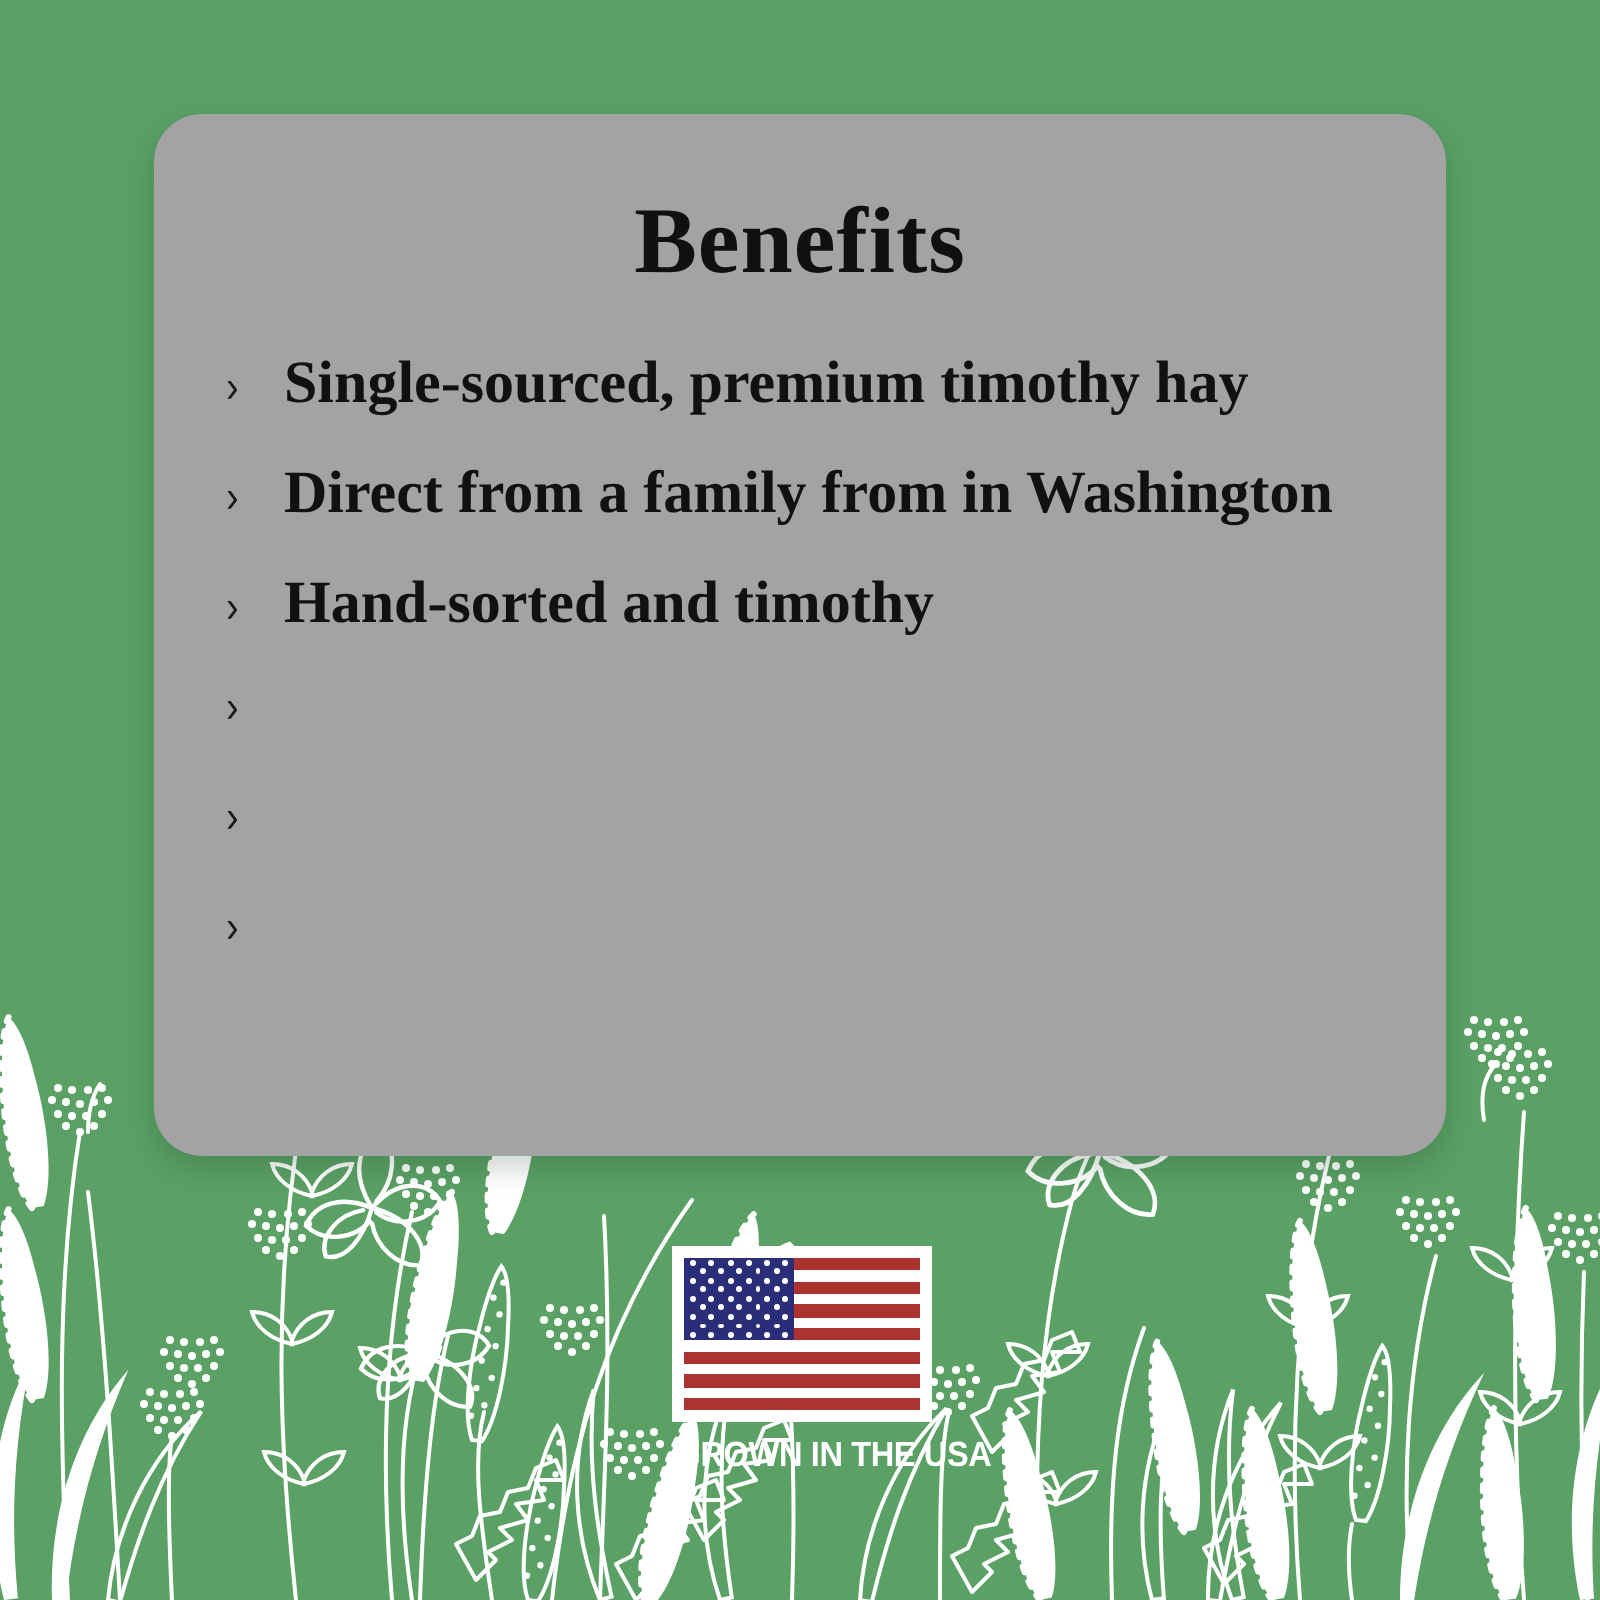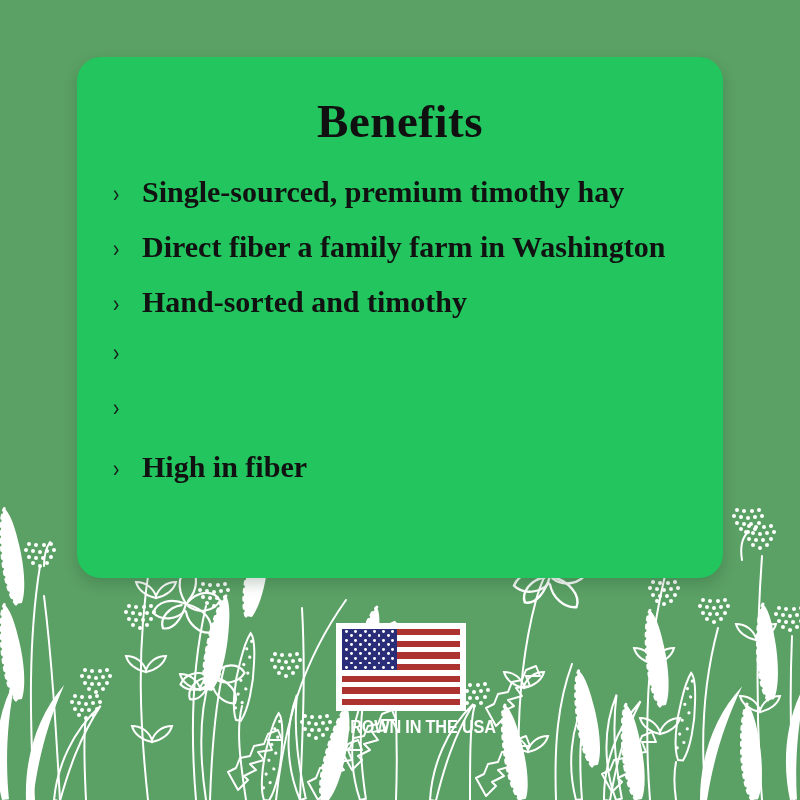--- a/index.html
+++ b/index.html
@@ -33,21 +33,21 @@
     pointer-events: none;
   }
 
   
   #card {
     position: absolute;
     left: 77px;
     top: 57px;
     width: 646px;
     height: 521px;
-    background: #22c55e;
+    background: #a3a3a3;
     border-radius: 24px;
     box-shadow: 0 6px 14px rgba(20, 60, 30, 0.22);
     overflow: hidden;
   }
 
   #card-title {
     margin: 0;
     padding-top: 41px;
     text-align: center;
     font-family: "Liberation Serif", serif;
@@ -372,35 +372,34 @@
   <div id="card">
     <h1 id="card-title">Benefits</h1>
 
     <ul id="benefit-list">
       <li class="benefit-item">
         <span class="chevron-icon">›</span>
         <span class="benefit-text">Single-sourced, premium timothy hay</span>
       </li>
       <li class="benefit-item">
         <span class="chevron-icon">›</span>
-        <span class="benefit-text">Direct fiber a family farm in Washington</span>
+        <span class="benefit-text">Direct from a family from in Washington</span>
       </li>
       <li class="benefit-item">
         <span class="chevron-icon">›</span>
         <span class="benefit-text">Hand-sorted and timothy</span>
       </li>
       <li class="benefit-item">
         <span class="chevron-icon">›</span>
       </li>
       <li class="benefit-item">
         <span class="chevron-icon">›</span>
       </li>
       <li class="benefit-item">
         <span class="chevron-icon">›</span>
-        <span class="benefit-text">High in fiber</span>
       </li>
     </ul>
   </div>
 
   <div id="usa-badge">
     <div id="flag">
       <div id="flag-stripes">
         <div class="stripe" style="top:0%"></div>
         <div class="stripe" style="top:15.4%"></div>
         <div class="stripe" style="top:30.8%"></div>

